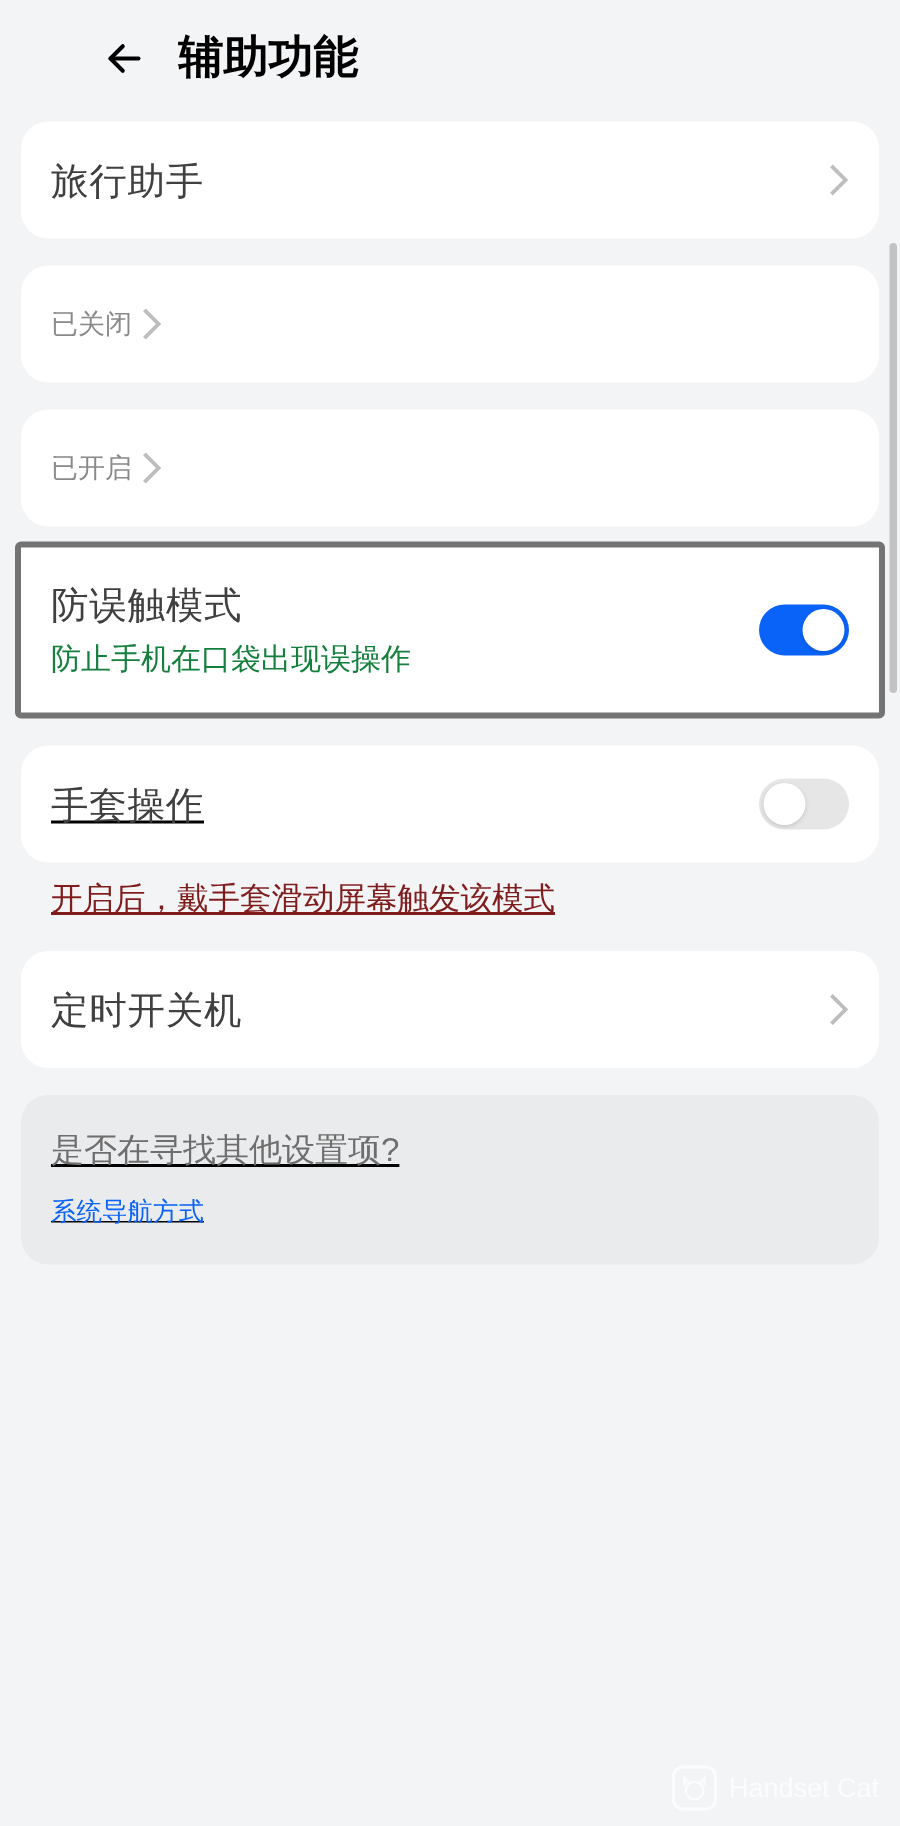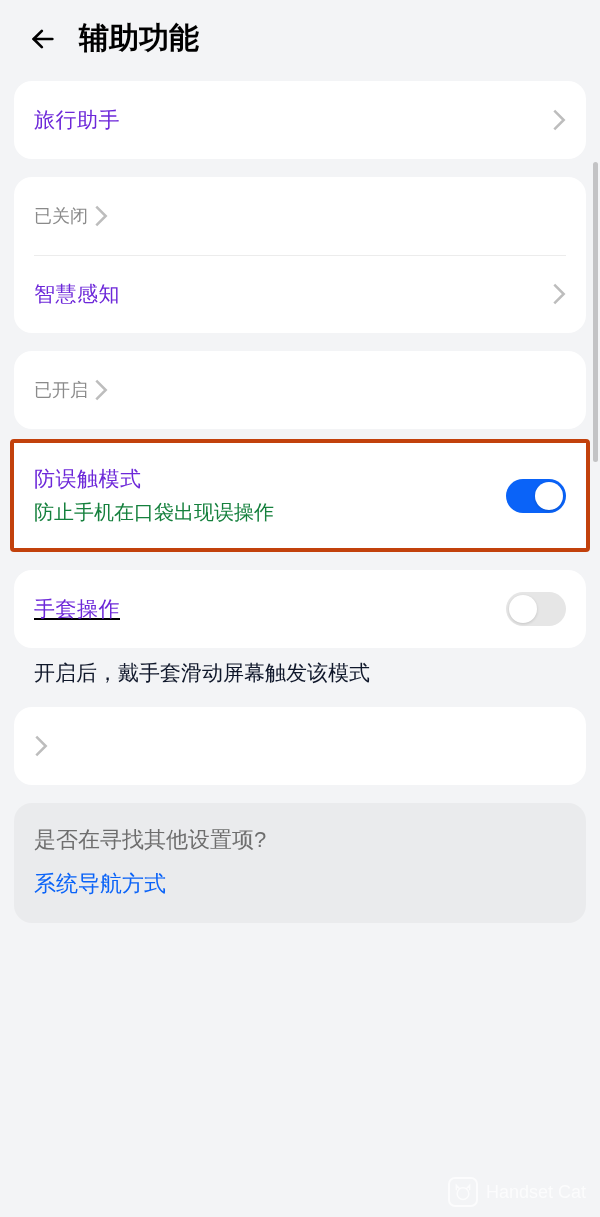--- a/index.html
+++ b/index.html
@@ -13,20 +13,21 @@
       background: #f3f4f6;
       width: 600px;
       height: 1217px;
       overflow: hidden;
       position: relative;
     }
     .header {
       display: flex;
       align-items: center;
       padding: 18px 25px 22px;
+      margin-left: 40px;
     }
     .back-icon {
       width: 36px;
       height: 36px;
       display: flex;
       align-items: center;
       justify-content: center;
       color: #000;
     }
     .header-title {
@@ -57,22 +58,22 @@
       height: 1px;
       background: #ececec;
     }
     .row-body {
       flex: 1;
       display: flex;
       flex-direction: column;
       justify-content: center;
     }
     .row-label {
-      font-size: 21px;
-      color: #6d28d9;
+      font-size: 25px;
+      color: #404040;
       letter-spacing: 0.5px;
     }
     .row-sub {
       font-size: 20px;
       color: #15803d;
       margin-top: 6px;
     }
     .row-value {
       font-size: 18px;
       color: #8a8a8a;
@@ -101,47 +102,49 @@
       width: 28px;
       height: 28px;
       border-radius: 50%;
       background: #fff;
       top: 3px;
       box-shadow: 0 1px 3px rgba(0,0,0,0.15);
     }
     .toggle.on .toggle-knob { right: 3px; }
     .toggle.off .toggle-knob { left: 3px; }
     .highlight-frame {
-      border: 4px solid #c2410c;
+      border: 4px solid #737373;
       border-radius: 4px;
       margin: 4px 10px 18px;
       padding: 2px 2px;
       background: #fff;
     }
     .highlight-frame .row {
       padding: 20px 18px;
     }
     .desc-text {
       font-size: 21px;
-      color: #0f172a;
+      color: #7f1d1d;
       padding: 0 34px 20px;
       line-height: 1.4;
+      text-decoration: underline;
     }
     .search-group {
       background: #eaebed;
       border-radius: 18px;
       margin: 0 14px;
       padding: 22px 20px 24px;
+      text-decoration: underline;
     }
     .search-question {
       font-size: 22px;
       color: #6e6e6e;
     }
     .search-link {
-      font-size: 22px;
+      font-size: 17px;
       color: #0a63f8;
       margin-top: 14px;
     }
     .scrollbar-track {
       position: absolute;
       right: 2px;
       top: 162px;
       width: 5px;
       height: 300px;
       background: #c3c3c5;
@@ -195,30 +198,20 @@
 
 <div class="group">
   <div class="row">
     <div class="row-value">已关闭</div>
     <div class="chevron">
       <svg width="14" height="22" viewBox="0 0 8 14" fill="none" stroke="currentColor" stroke-width="1.6">
           <polyline points="1 1 7 7 1 13"></polyline>
         </svg>
     </div>
   </div>
-  <div class="row">
-    <div class="row-body">
-      <div class="row-label">智慧感知</div>
-    </div>
-    <div class="chevron">
-      <svg width="14" height="22" viewBox="0 0 8 14" fill="none" stroke="currentColor" stroke-width="1.6">
-          <polyline points="1 1 7 7 1 13"></polyline>
-        </svg>
-    </div>
-  </div>
 </div>
 
 <div class="group" style="margin-bottom:10px;">
   <div class="row">
     <div class="row-value">已开启</div>
     <div class="chevron">
       <svg width="14" height="22" viewBox="0 0 8 14" fill="none" stroke="currentColor" stroke-width="1.6">
           <polyline points="1 1 7 7 1 13"></polyline>
         </svg>
     </div>
@@ -244,20 +237,23 @@
     </div>
     <div class="toggle off">
       <div class="toggle-knob"></div>
     </div>
   </div>
 </div>
 <div class="desc-text">开启后，戴手套滑动屏幕触发该模式</div>
 
 <div class="group">
   <div class="row">
+    <div class="row-body">
+      <div class="row-label">定时开关机</div>
+    </div>
     <div class="chevron">
       <svg width="14" height="22" viewBox="0 0 8 14" fill="none" stroke="currentColor" stroke-width="1.6">
           <polyline points="1 1 7 7 1 13"></polyline>
         </svg>
     </div>
   </div>
 </div>
 
 <div class="search-group">
   <div class="search-question">是否在寻找其他设置项?</div>

